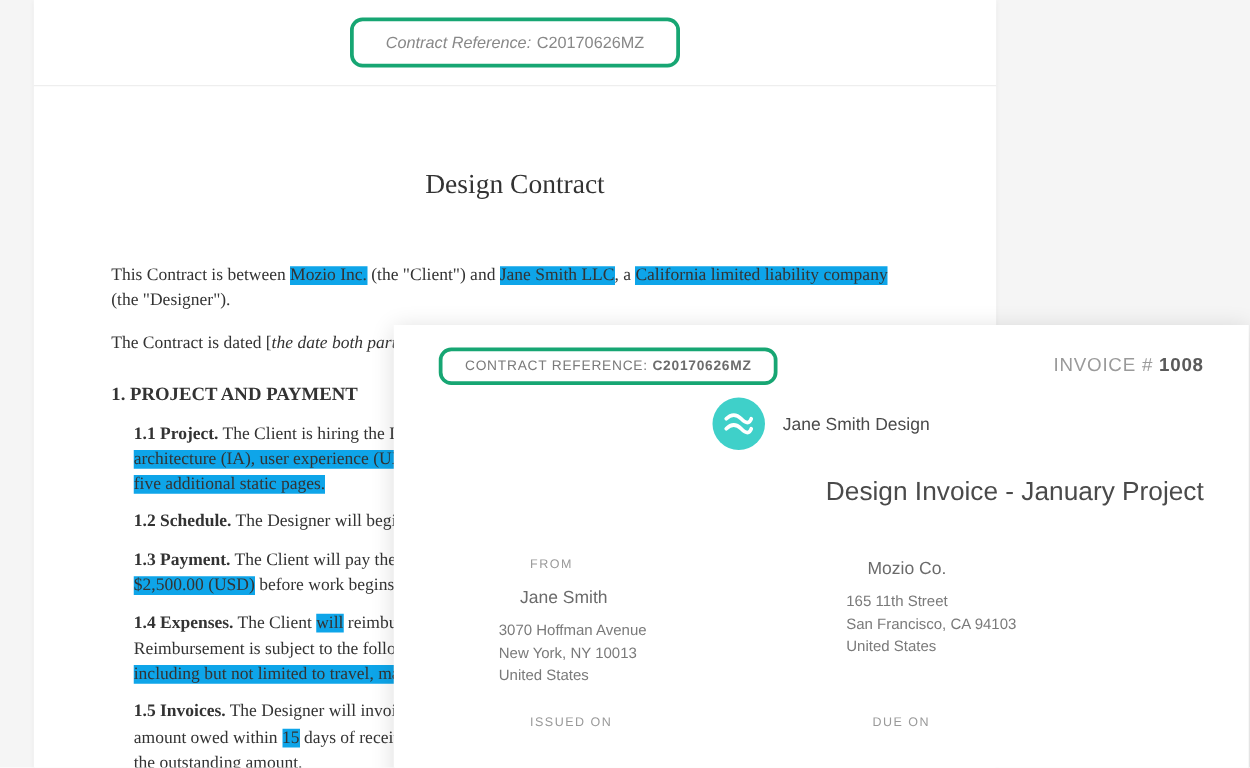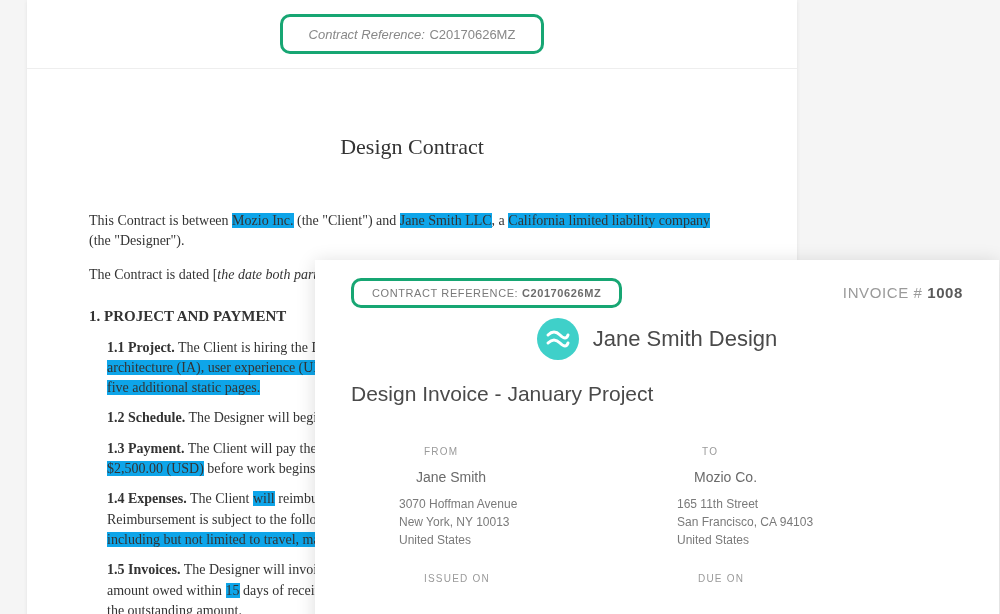--- a/index.html
+++ b/index.html
@@ -110,26 +110,26 @@
     gap: 14px;
     margin-top: 10px;
   }
   .logo-badge {
     width: 42px; height: 42px;
     border-radius: 50%;
     background: #3fd0c9;
     display: flex; align-items: center; justify-content: center;
   }
   .company-name {
-    font-size: 22px;
+    font-size: 14px;
     color: #4a4a4a;
     font-weight: 400;
   }
   .invoice-title {
-    text-align: left;
+    text-align: right;
     font-size: 21px;
     color: #4a4a4a;
     font-weight: 400;
     margin: 22px 0 32px;
   }
   .invoice-grid {
     display: flex;
     gap: 40px;
     padding: 0 84px;
   }
@@ -234,21 +234,20 @@
 
   <div class="invoice-grid">
     <div class="col">
       <div class="label-sm">FROM</div>
       <div class="party-name">Jane Smith</div>
       <div class="addr-line">3070 Hoffman Avenue</div>
       <div class="addr-line">New York, NY 10013</div>
       <div class="addr-line">United States</div>
     </div>
     <div class="col">
-      <div class="label-sm">TO</div>
       <div class="party-name">Mozio Co.</div>
       <div class="addr-line">165 11th Street</div>
       <div class="addr-line">San Francisco, CA 94103</div>
       <div class="addr-line">United States</div>
     </div>
   </div>
 
   <div class="label-row">
     <div class="col">
       <div class="label-sm">ISSUED ON</div>

